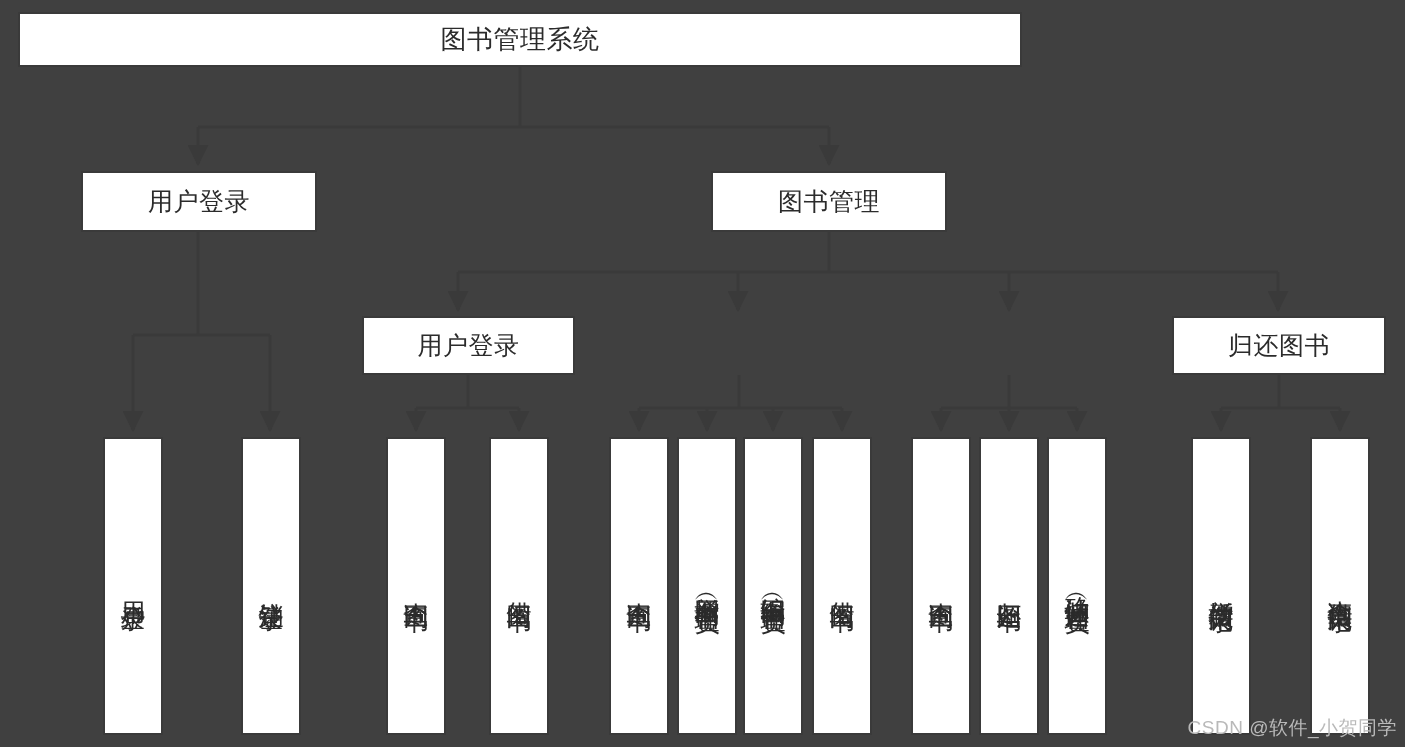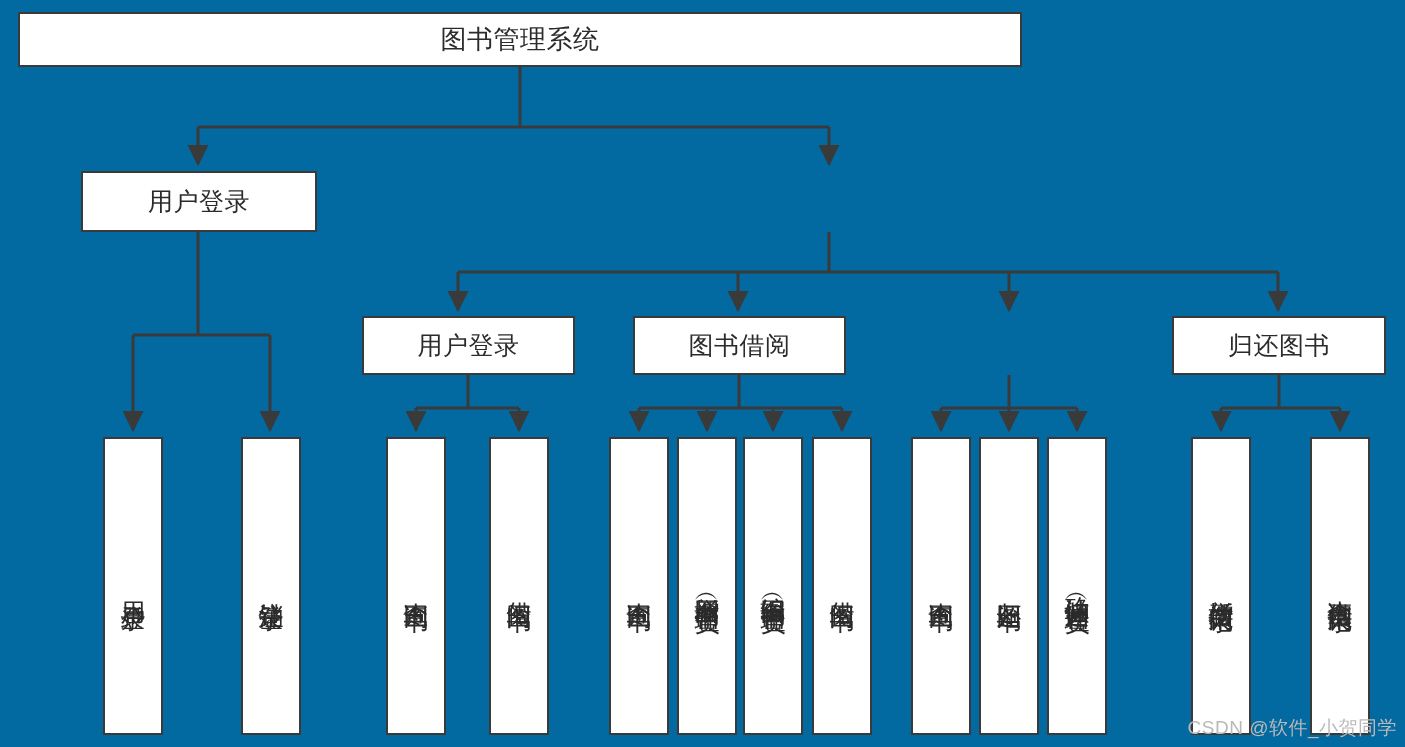--- a/index.html
+++ b/index.html
@@ -7,21 +7,21 @@
     padding: 0;
     background: #ffffff;
   }
   body {
     font-family: "Liberation Sans", "DejaVu Sans", sans-serif;
   }
   #canvas {
     position: relative;
     width: 1405px;
     height: 747px;
-    background: #0369a1;
+    background: #404040;
     overflow: hidden;
   }
   #wires {
     position: absolute;
     left: 0;
     top: 0;
     width: 1405px;
     height: 747px;
     pointer-events: none;
   }
@@ -131,27 +131,27 @@
     </g>
   </svg>
 
   <div class="node h root" style="left:18px; top:12px; width:1004px; height:55px;">
     <span class="lbl">图书管理系统</span>
   </div>
 
   <div class="node h" style="left:81px; top:171px; width:236px; height:61px;">
     <span class="lbl">用户登录</span>
   </div>
+  <div class="node h" style="left:711px; top:171px; width:236px; height:61px;">
+    <span class="lbl">图书管理</span>
+  </div>
 
   <div class="node h" style="left:362px; top:316px; width:213px; height:59px;">
     <span class="lbl">用户登录</span>
   </div>
-  <div class="node h" style="left:633px; top:316px; width:213px; height:59px;">
-    <span class="lbl">图书借阅</span>
-  </div>
   <div class="node h" style="left:1172px; top:316px; width:214px; height:59px;">
     <span class="lbl">归还图书</span>
   </div>
 
   <div class="node v" style="left:103px; top:437px; width:60px; height:298px;">
     <span class="lbl">用户登录</span>
   </div>
   <div class="node v" style="left:241px; top:437px; width:60px; height:298px;">
     <span class="lbl">注销登录</span>
   </div>

